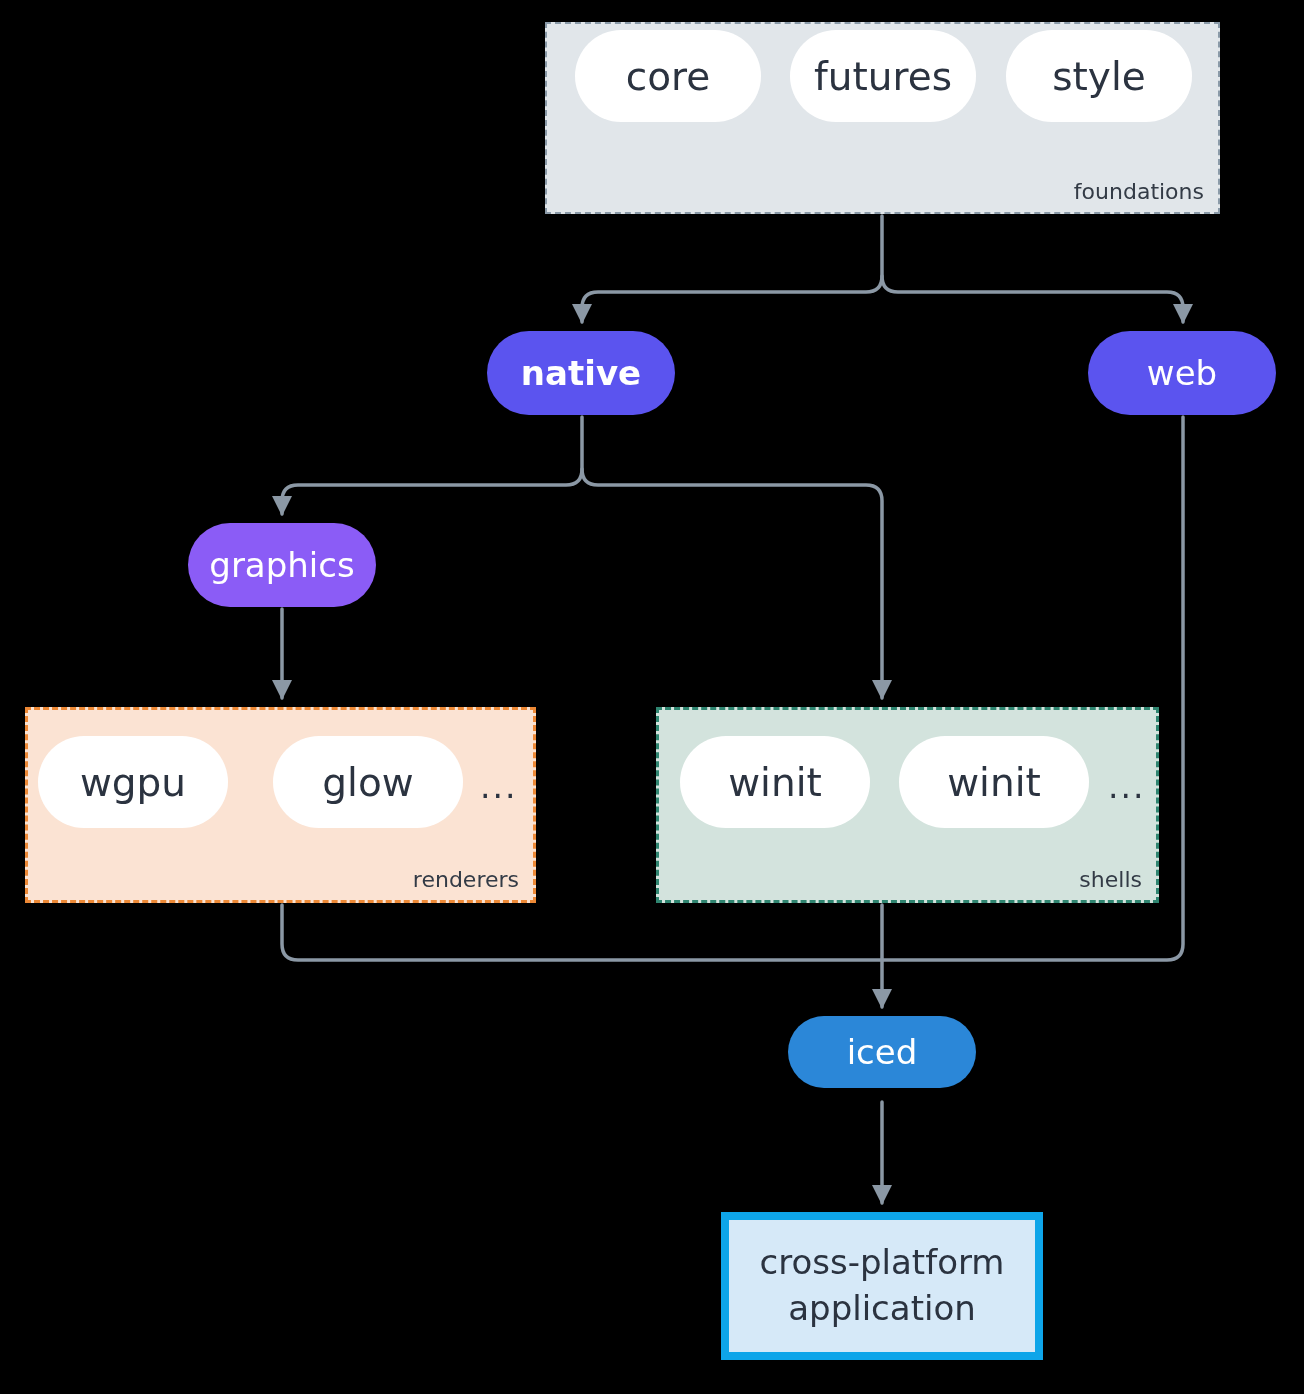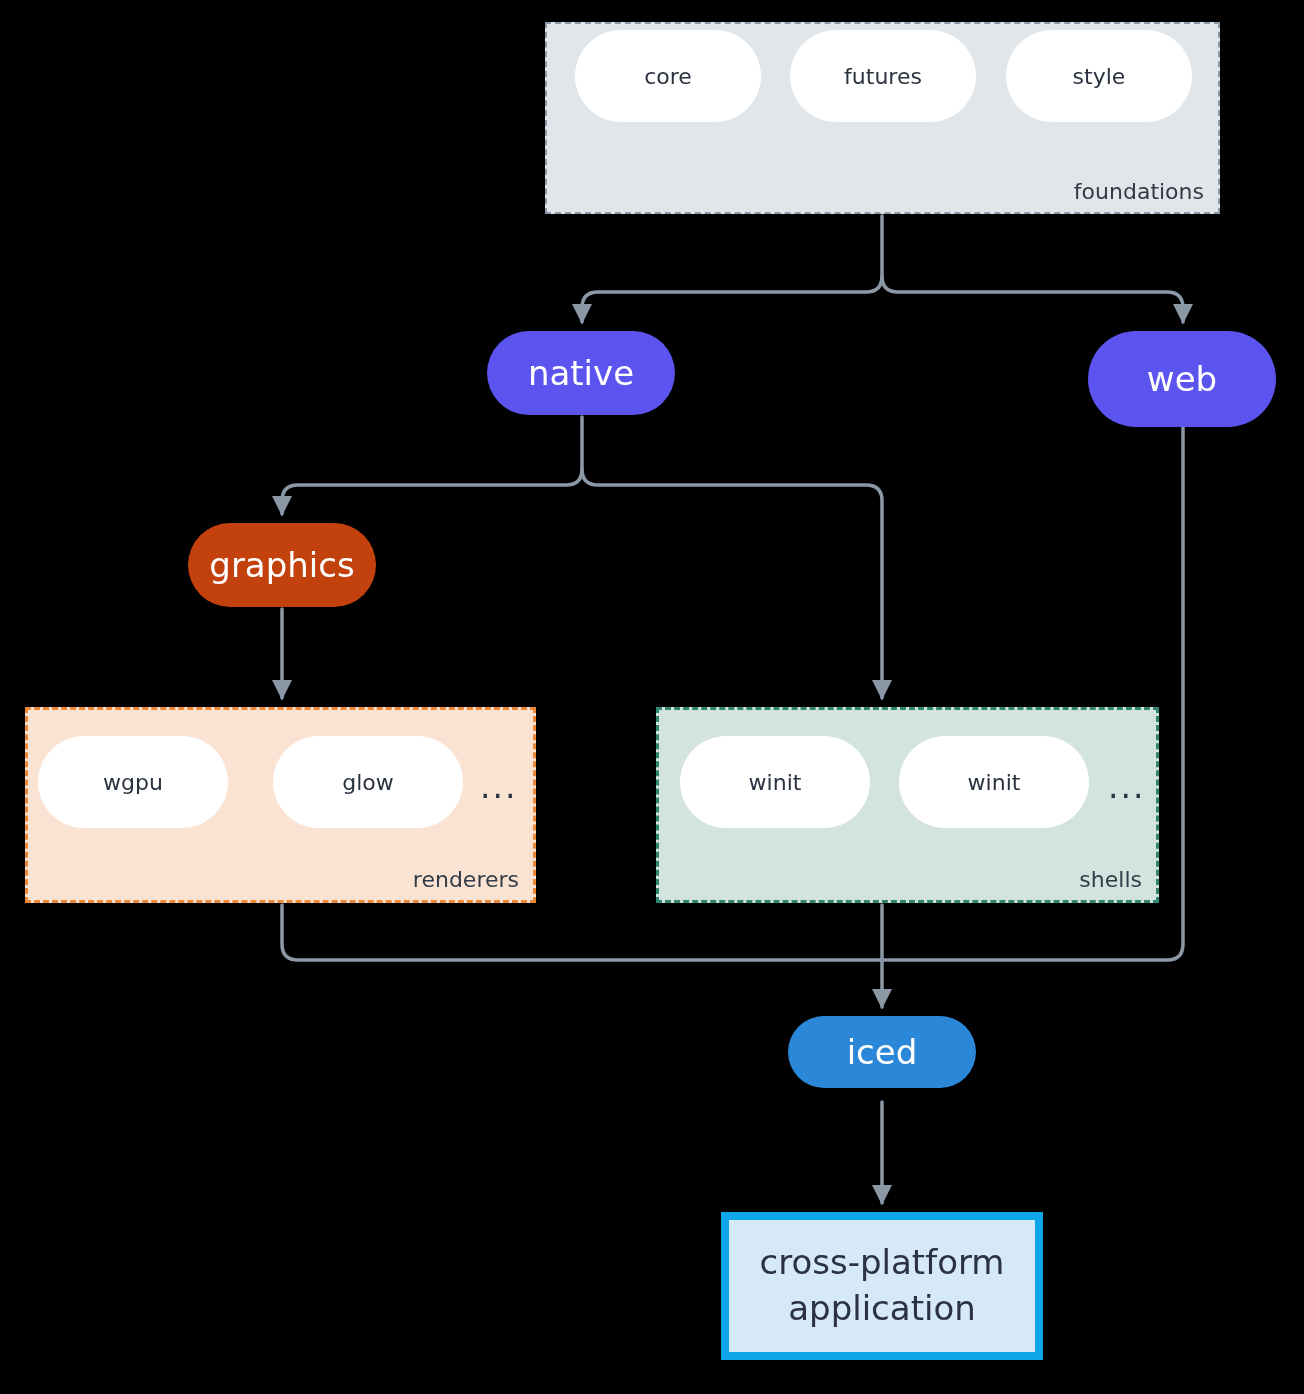--- a/index.html
+++ b/index.html
@@ -55,21 +55,21 @@
   }
 
   
   .leaf {
     position: absolute;
     background: #ffffff;
     border-radius: 999px;
     display: flex;
     align-items: center;
     justify-content: center;
-    font-size: 22px;
+    font-size: 39px;
     color: #2b3340;
     box-sizing: border-box;
   }
   .ellipsis {
     position: absolute;
     font-size: 33px;
     color: #2b3340;
     letter-spacing: 2px;
     line-height: 1;
   }
@@ -79,23 +79,23 @@
     position: absolute;
     border-radius: 999px;
     display: flex;
     align-items: center;
     justify-content: center;
     font-size: 34px;
     color: #ffffff;
     box-sizing: border-box;
     white-space: nowrap;
   }
-  .node-native { left: 487px; top: 331px; width: 188px; height: 84px; background: #5b54ef; }
-  .node-web    { left: 1088px; top: 331px; width: 188px; height: 96px; background: #5b54ef; }
-  .node-graphics { left: 188px; top: 523px; width: 188px; height: 84px; background: #c2410c; }
+  .node-native { left: 487px; top: 331px; width: 188px; height: 84px; background: #5b54ef; font-weight: bold; }
+  .node-web    { left: 1088px; top: 331px; width: 188px; height: 84px; background: #5b54ef; }
+  .node-graphics { left: 188px; top: 523px; width: 188px; height: 84px; background: #8b5cf6; }
   .node-iced   { left: 788px; top: 1016px; width: 188px; height: 72px; background: #2b87d8; }
 
   .node-app {
     position: absolute;
     left: 721px; top: 1212px; width: 322px; height: 148px;
     background: #d6e9f8;
     border: 8px solid #0ea5e9;
     box-sizing: border-box;
     display: flex;
     flex-direction: column;

